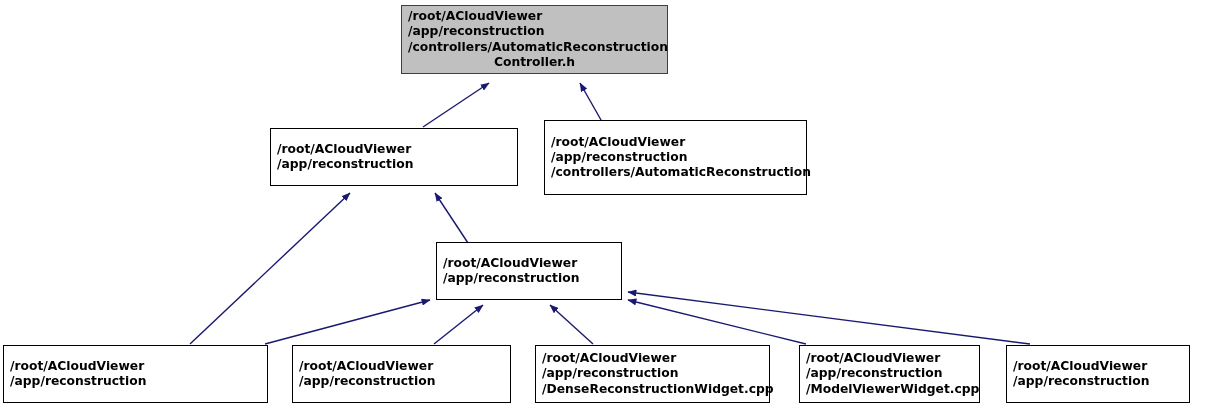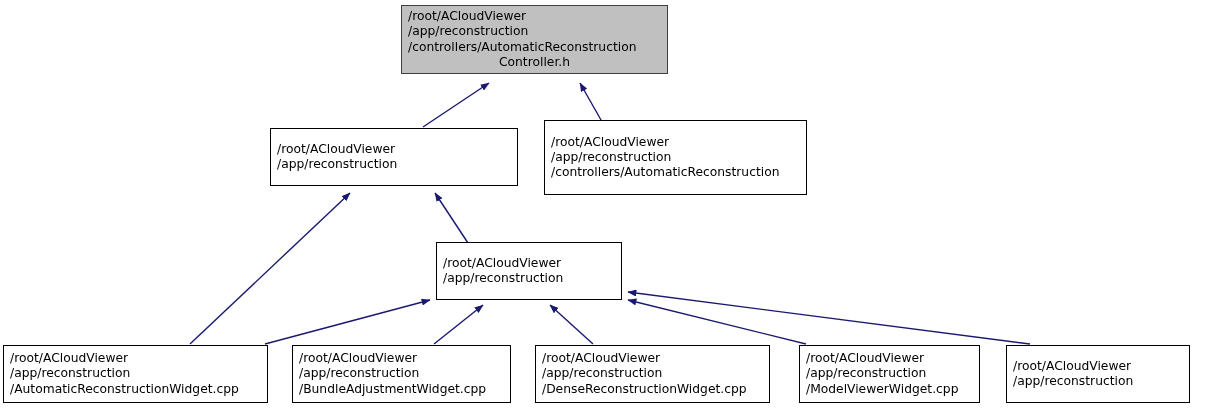--- a/index.html
+++ b/index.html
@@ -25,20 +25,21 @@
   }
   .graph-node {
     position: absolute;
     box-sizing: border-box;
     background: #ffffff;
     border: 1px solid #000000;
     display: flex;
     flex-direction: column;
     justify-content: center;
     z-index: 2;
+    font-weight: bold;
   }
   .graph-node.root-node {
     background: #c0c0c0;
     border: 1px solid #404040;
   }
   .node-text {
     font-size: 12.3px;
     line-height: 15.3px;
     color: #000000;
     white-space: pre;
@@ -92,27 +93,25 @@
   </div>
 
   <div class="graph-node" style="left:436px; top:242px; width:186px; height:58px;">
     <div class="node-text">/root/ACloudViewer</div>
     <div class="node-text">/app/reconstruction</div>
   </div>
 
   <div class="graph-node" style="left:3px; top:345px; width:265px; height:58px;">
     <div class="node-text">/root/ACloudViewer</div>
     <div class="node-text">/app/reconstruction</div>
-    <div class="node-text">/AutomaticReconstructionWidget.cpp</div>
   </div>
 
   <div class="graph-node" style="left:292px; top:345px; width:219px; height:58px;">
     <div class="node-text">/root/ACloudViewer</div>
     <div class="node-text">/app/reconstruction</div>
-    <div class="node-text">/BundleAdjustmentWidget.cpp</div>
   </div>
 
   <div class="graph-node" style="left:535px; top:345px; width:235px; height:58px;">
     <div class="node-text">/root/ACloudViewer</div>
     <div class="node-text">/app/reconstruction</div>
     <div class="node-text">/DenseReconstructionWidget.cpp</div>
   </div>
 
   <div class="graph-node" style="left:799px; top:345px; width:181px; height:58px;">
     <div class="node-text">/root/ACloudViewer</div>

